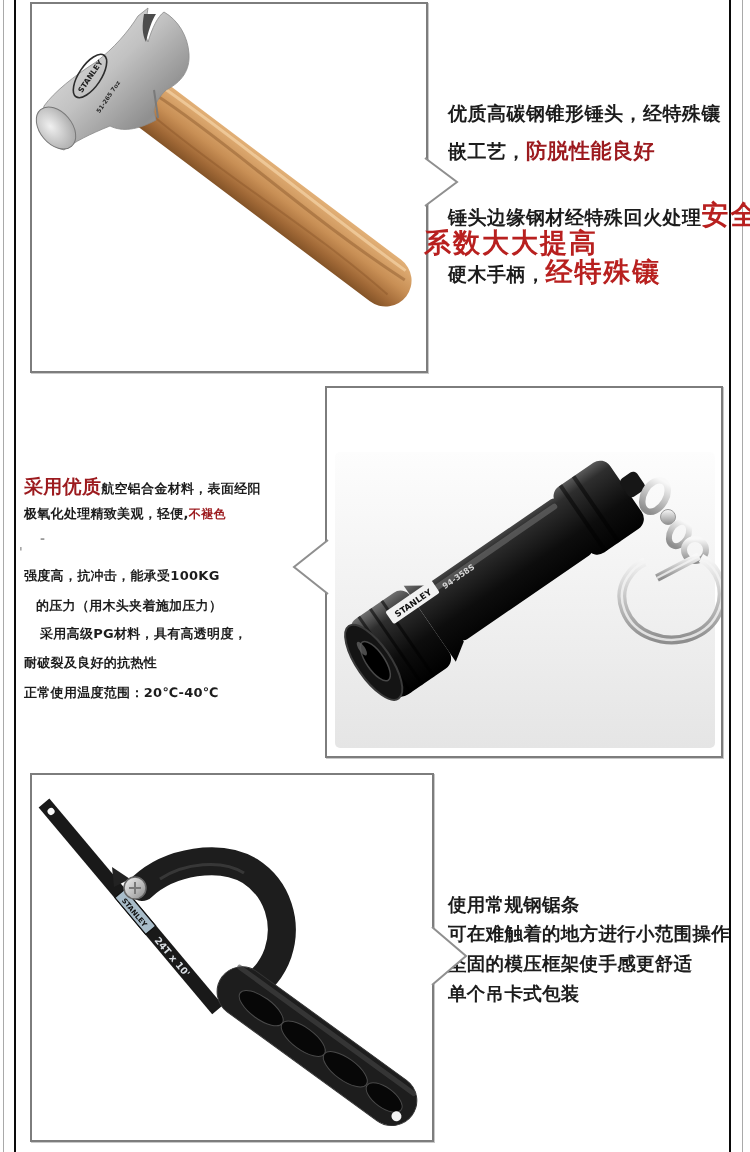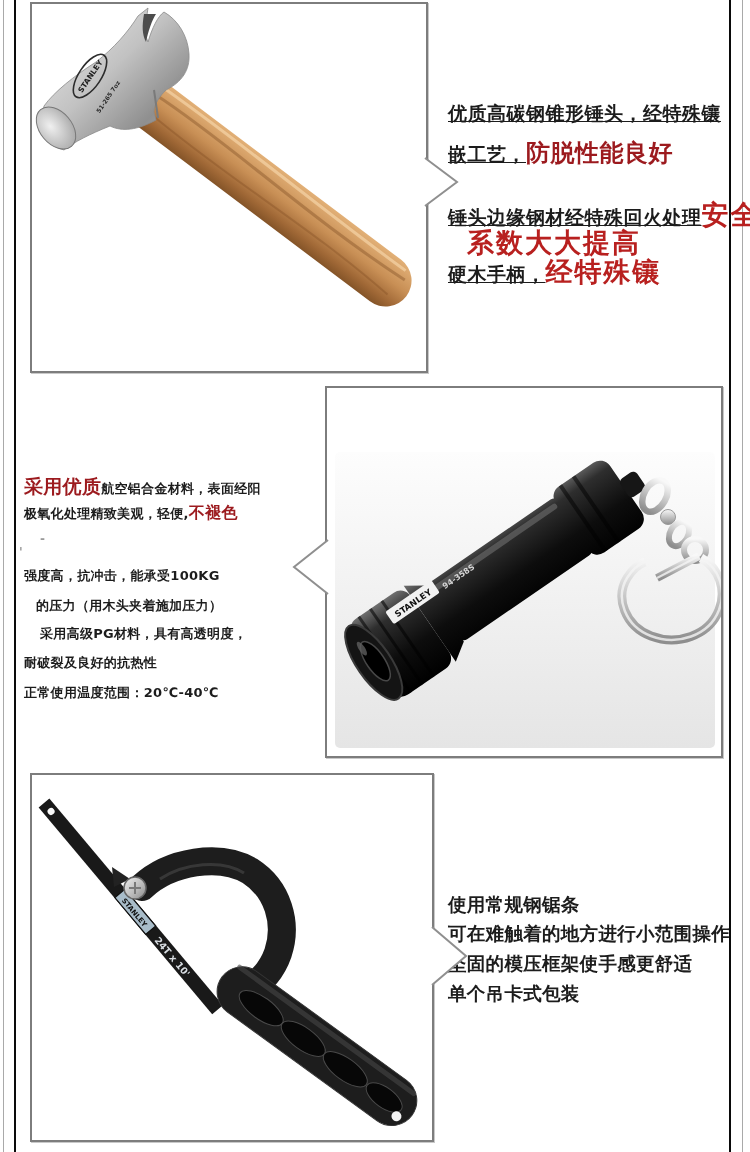--- a/index.html
+++ b/index.html
@@ -15,27 +15,27 @@
   #hammer-box{left:30px;top:2px;width:398px;height:371px;}
   #flashlight-box{left:325px;top:386px;width:398px;height:372px;}
   #saw-box{left:30px;top:773px;width:404px;height:369px;}
   .callout{position:absolute;z-index:6;overflow:visible;}
   .callout path{fill:#ffffff;stroke:var(--callout_stroke);stroke-width:2;}
   .tl{position:absolute;white-space:nowrap;line-height:1.25;}
   .blk{color:var(--text);}
   .rd{color:var(--red_dark);}
   .rb{color:var(--red_bright);}
   
-  .h-blk{font-size:19px;letter-spacing:.5px;text-decoration:underline;}
-  .h-rd{font-size:24px;letter-spacing:.5px;}
+  .h-blk{font-size:19px;letter-spacing:.5px;}
+  .h-rd{font-size:21px;letter-spacing:.5px;}
   .h-rb{font-size:27px;letter-spacing:2px;}
   
   .f-blk{font-size:13px;letter-spacing:.3px;}
   .f-rd{font-size:19px;letter-spacing:.3px;}
-  .f-rb{font-size:16px;letter-spacing:.3px;}
+  .f-rb{font-size:12px;letter-spacing:.3px;}
   .stray{position:absolute;color:#9a9a9a;font-size:12px;}
   
   .s-blk{font-size:18.5px;letter-spacing:.3px;}
   svg text{font-family:"DejaVu Sans",sans-serif;font-weight:700;}
 </style>
 </head>
 <body>
 
 <div class="page">
 
@@ -98,21 +98,21 @@
   <div>
     <div class="tl" style="left:448px;top:102px">
       <span class="blk h-blk">优质高碳钢锥形锤头，经特殊镶</span>
     </div>
     <div class="tl" style="left:448px;top:138px">
       <span class="blk h-blk">嵌工艺，</span><span class="rd h-rd">防脱性能良好</span>
     </div>
     <div class="tl" style="left:448px;top:198px">
       <span class="blk h-blk">锤头边缘钢材经特殊回火处理</span><span class="rb h-rb">安全</span>
     </div>
-    <div class="tl" style="left:467px;top:226px">
+    <div class="tl" style="left:424px;top:226px">
       <span class="rb h-rb">系数大大提高</span>
     </div>
     <div class="tl" style="left:448px;top:255px">
       <span class="blk h-blk">硬木手柄，</span><span class="rb h-rb">经特殊镶</span>
     </div>
   </div>
 
   <div class="img-box" id="flashlight-box">
     <svg width="394" height="368" viewBox="0 0 394 368">
       <defs>

